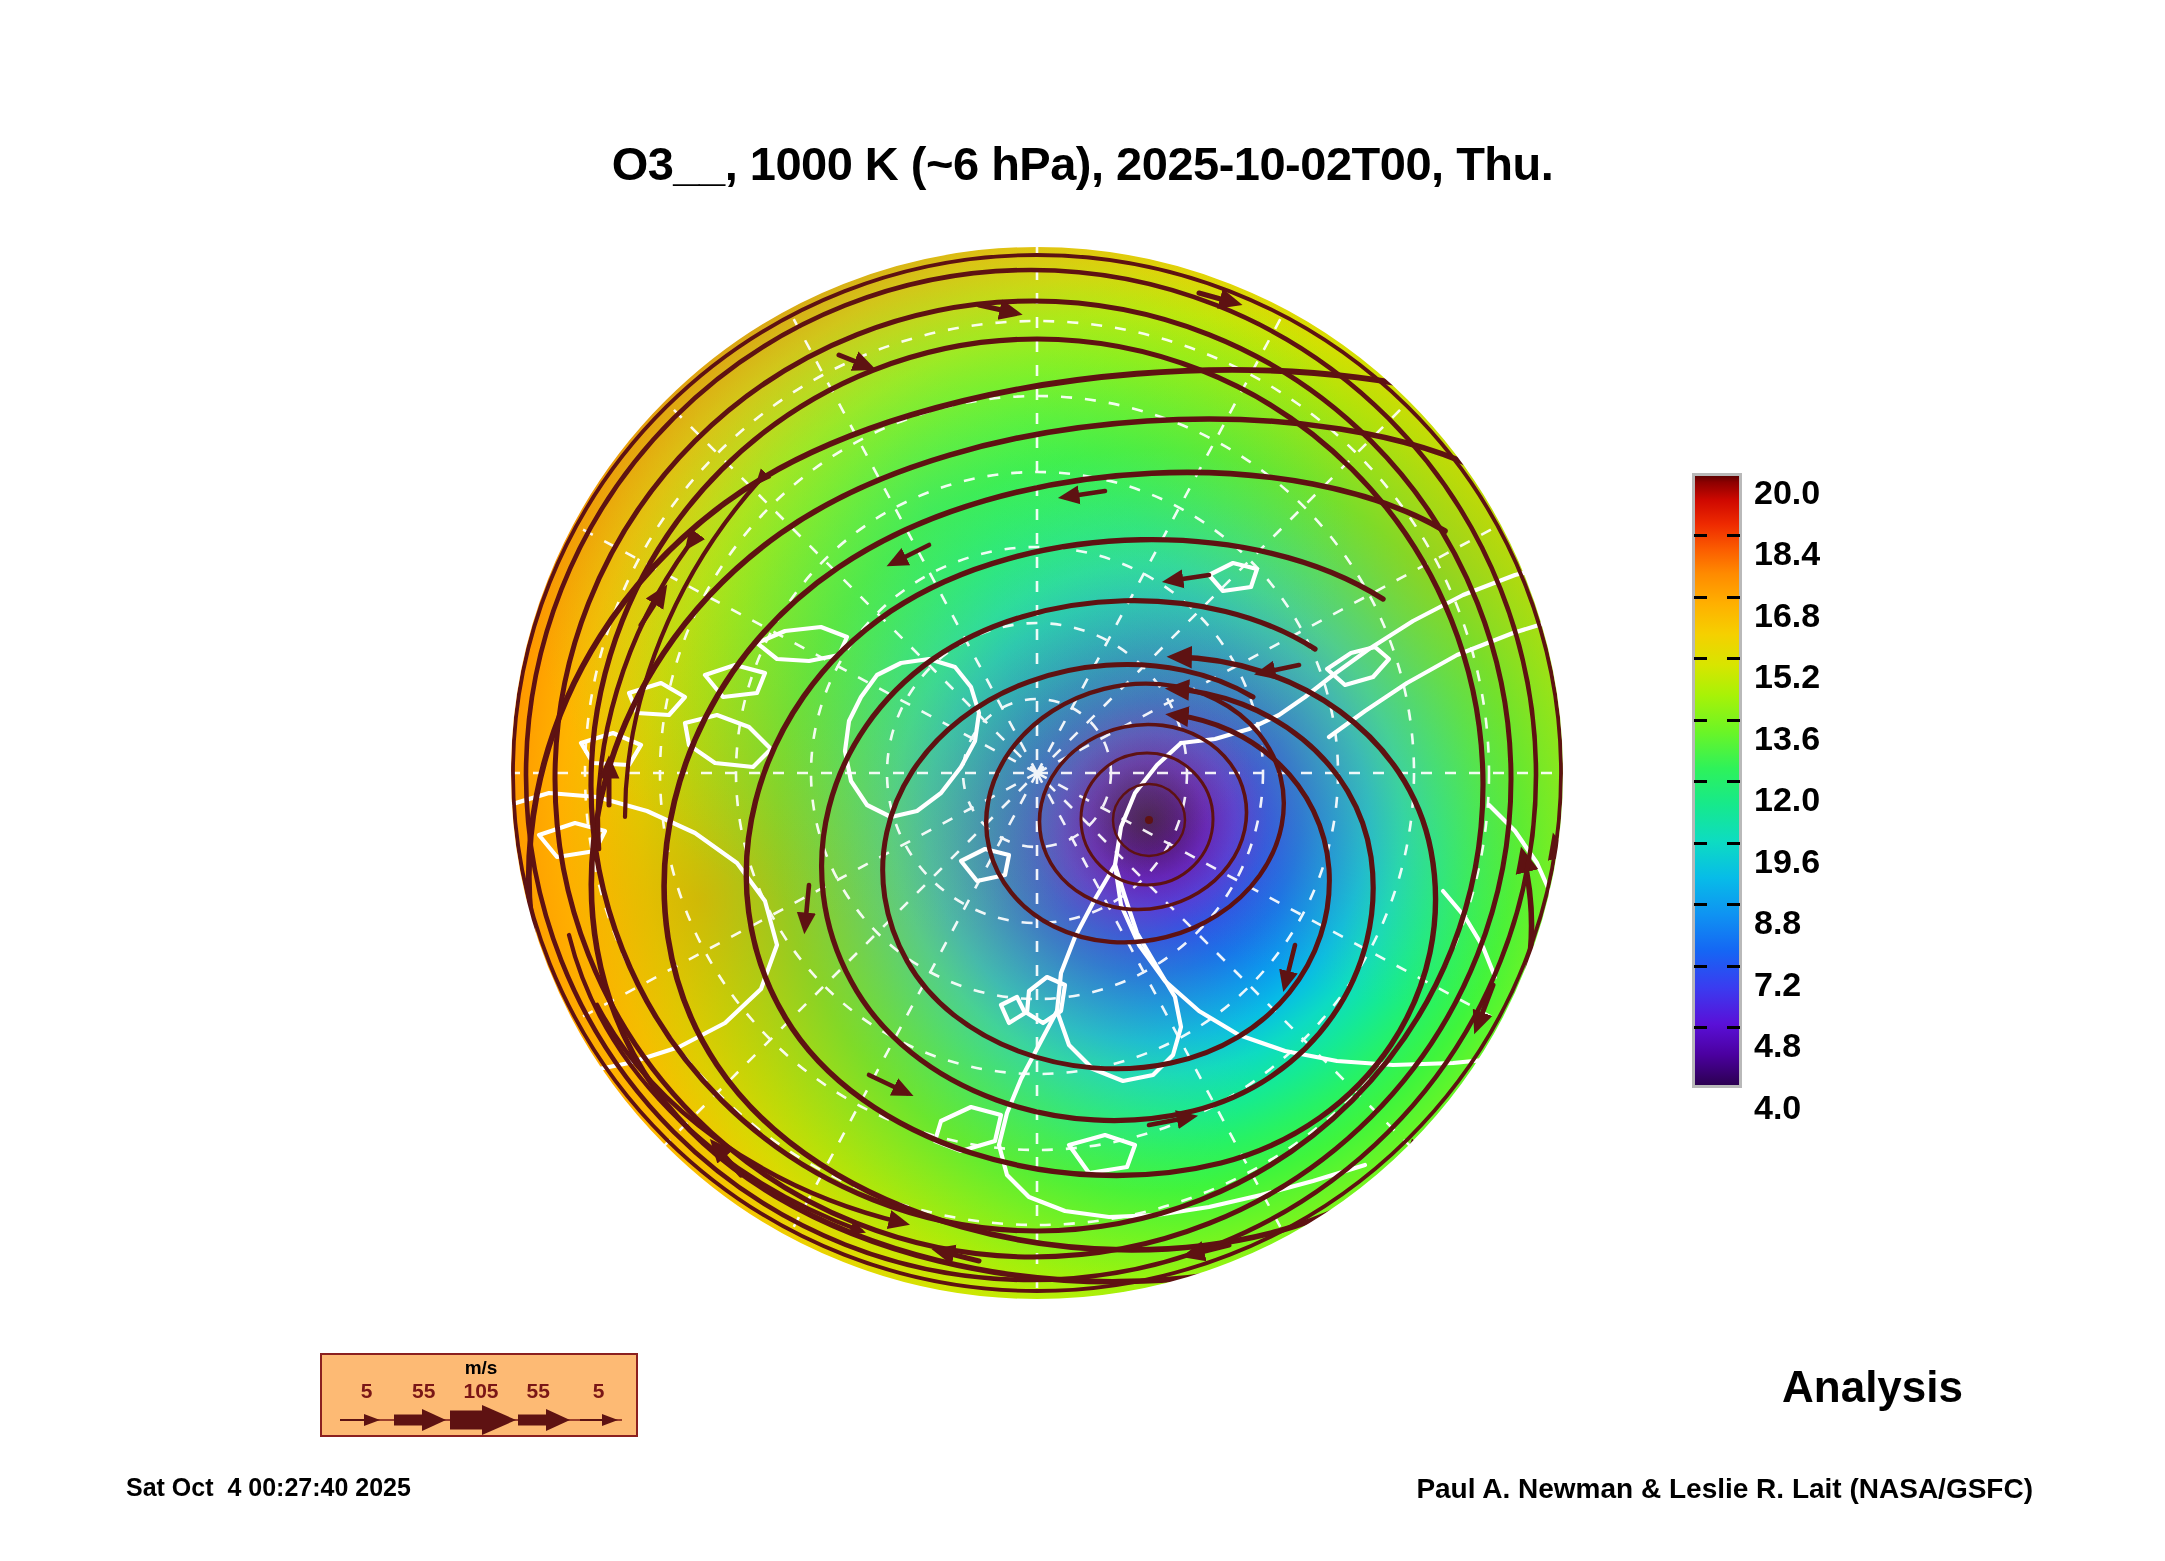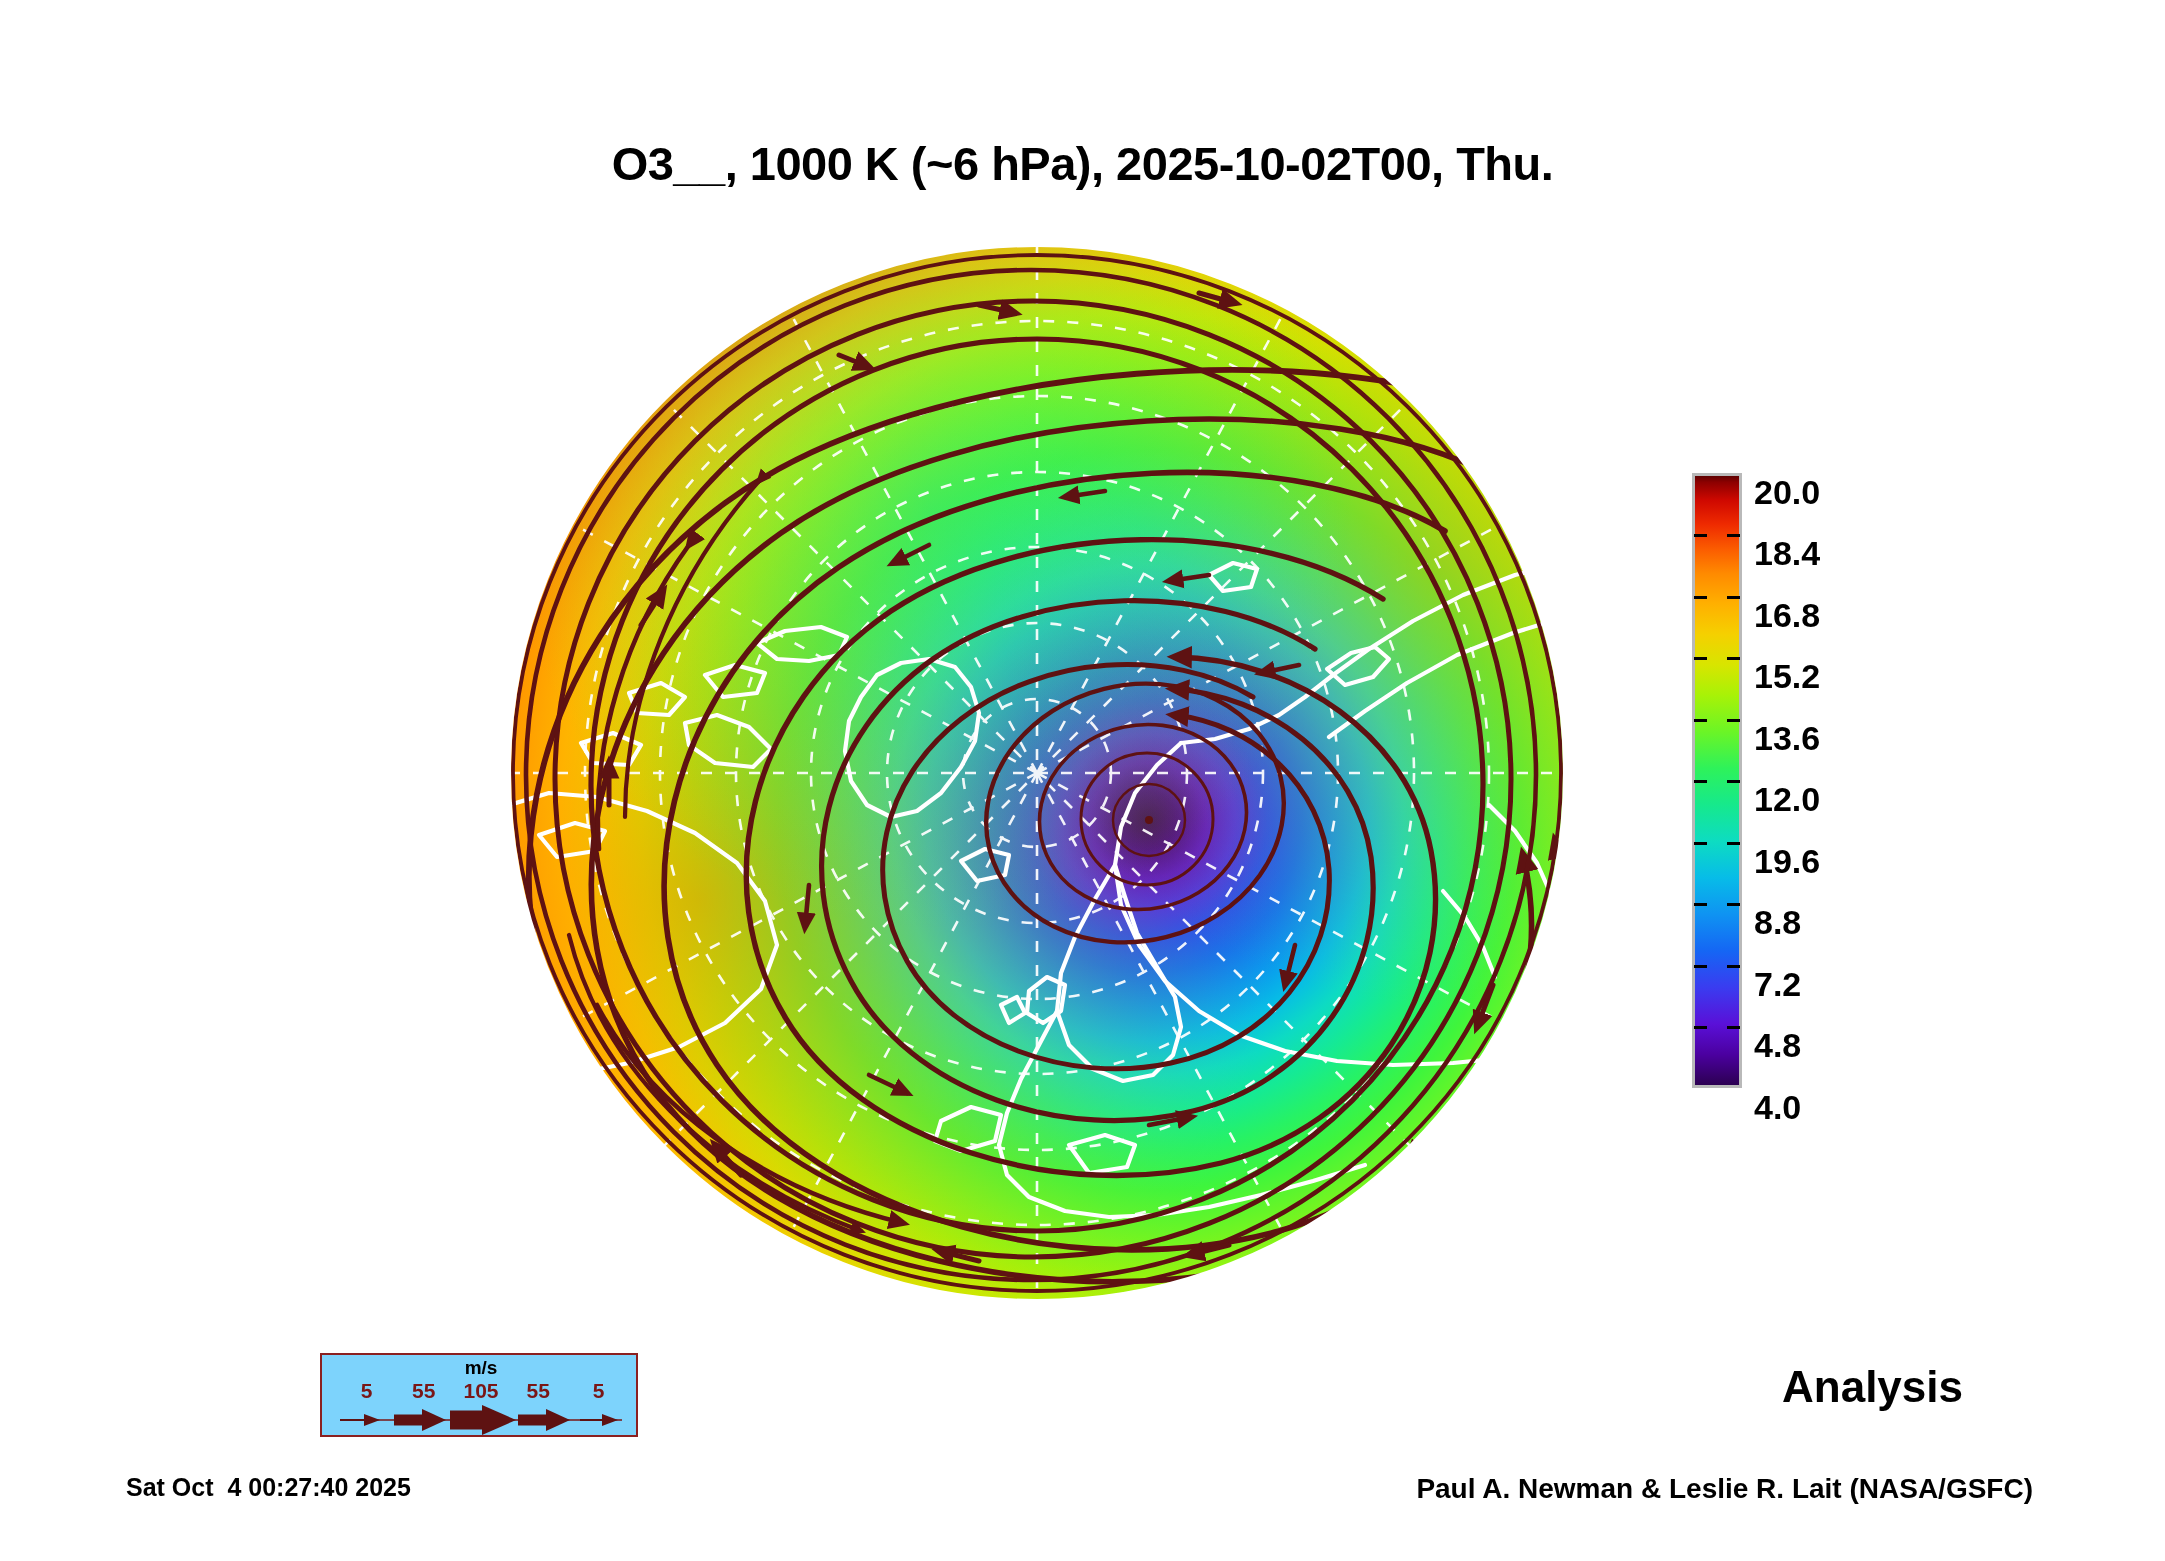--- a/index.html
+++ b/index.html
@@ -122,21 +122,21 @@
 
   
   .windkey {
     position: absolute;
     left: 320px;
     top: 1353px;
     width: 318px;
     height: 84px;
     border: 2px solid #8b2020;
     box-sizing: border-box;
-    background: #7dd3fc;
+    background: #fdba74;
   }
   .windkey-unit {
     position: absolute;
     left: 0;
     top: 2px;
     width: 318px;
     text-align: center;
     font-family: "Liberation Sans", sans-serif;
     font-weight: bold;
     font-size: 19px;

